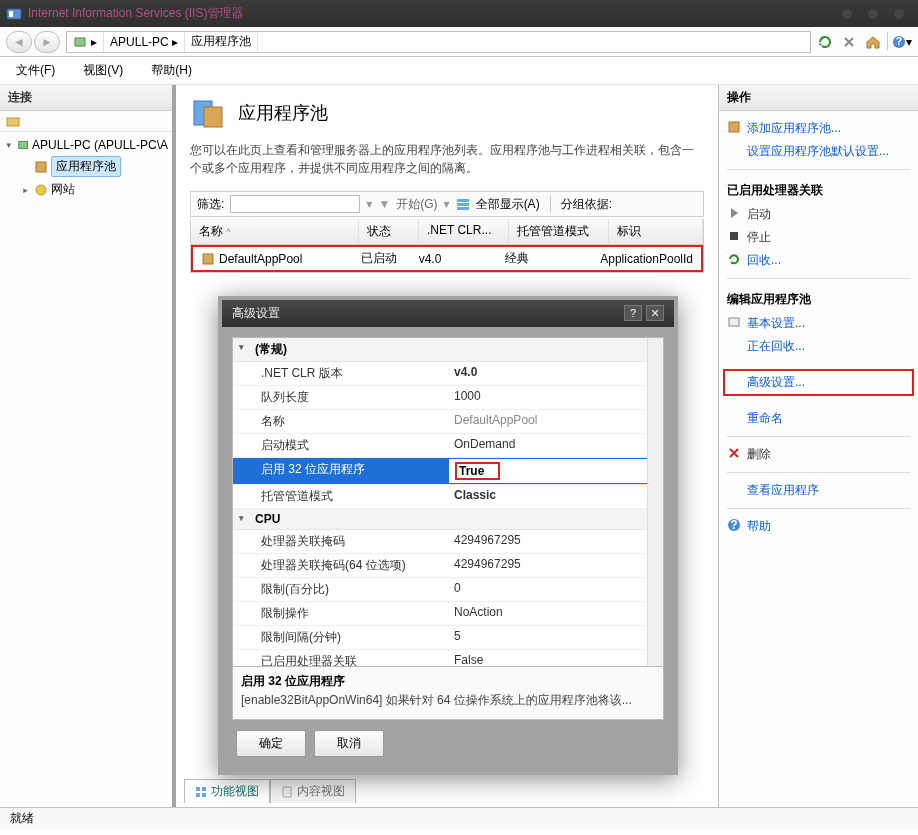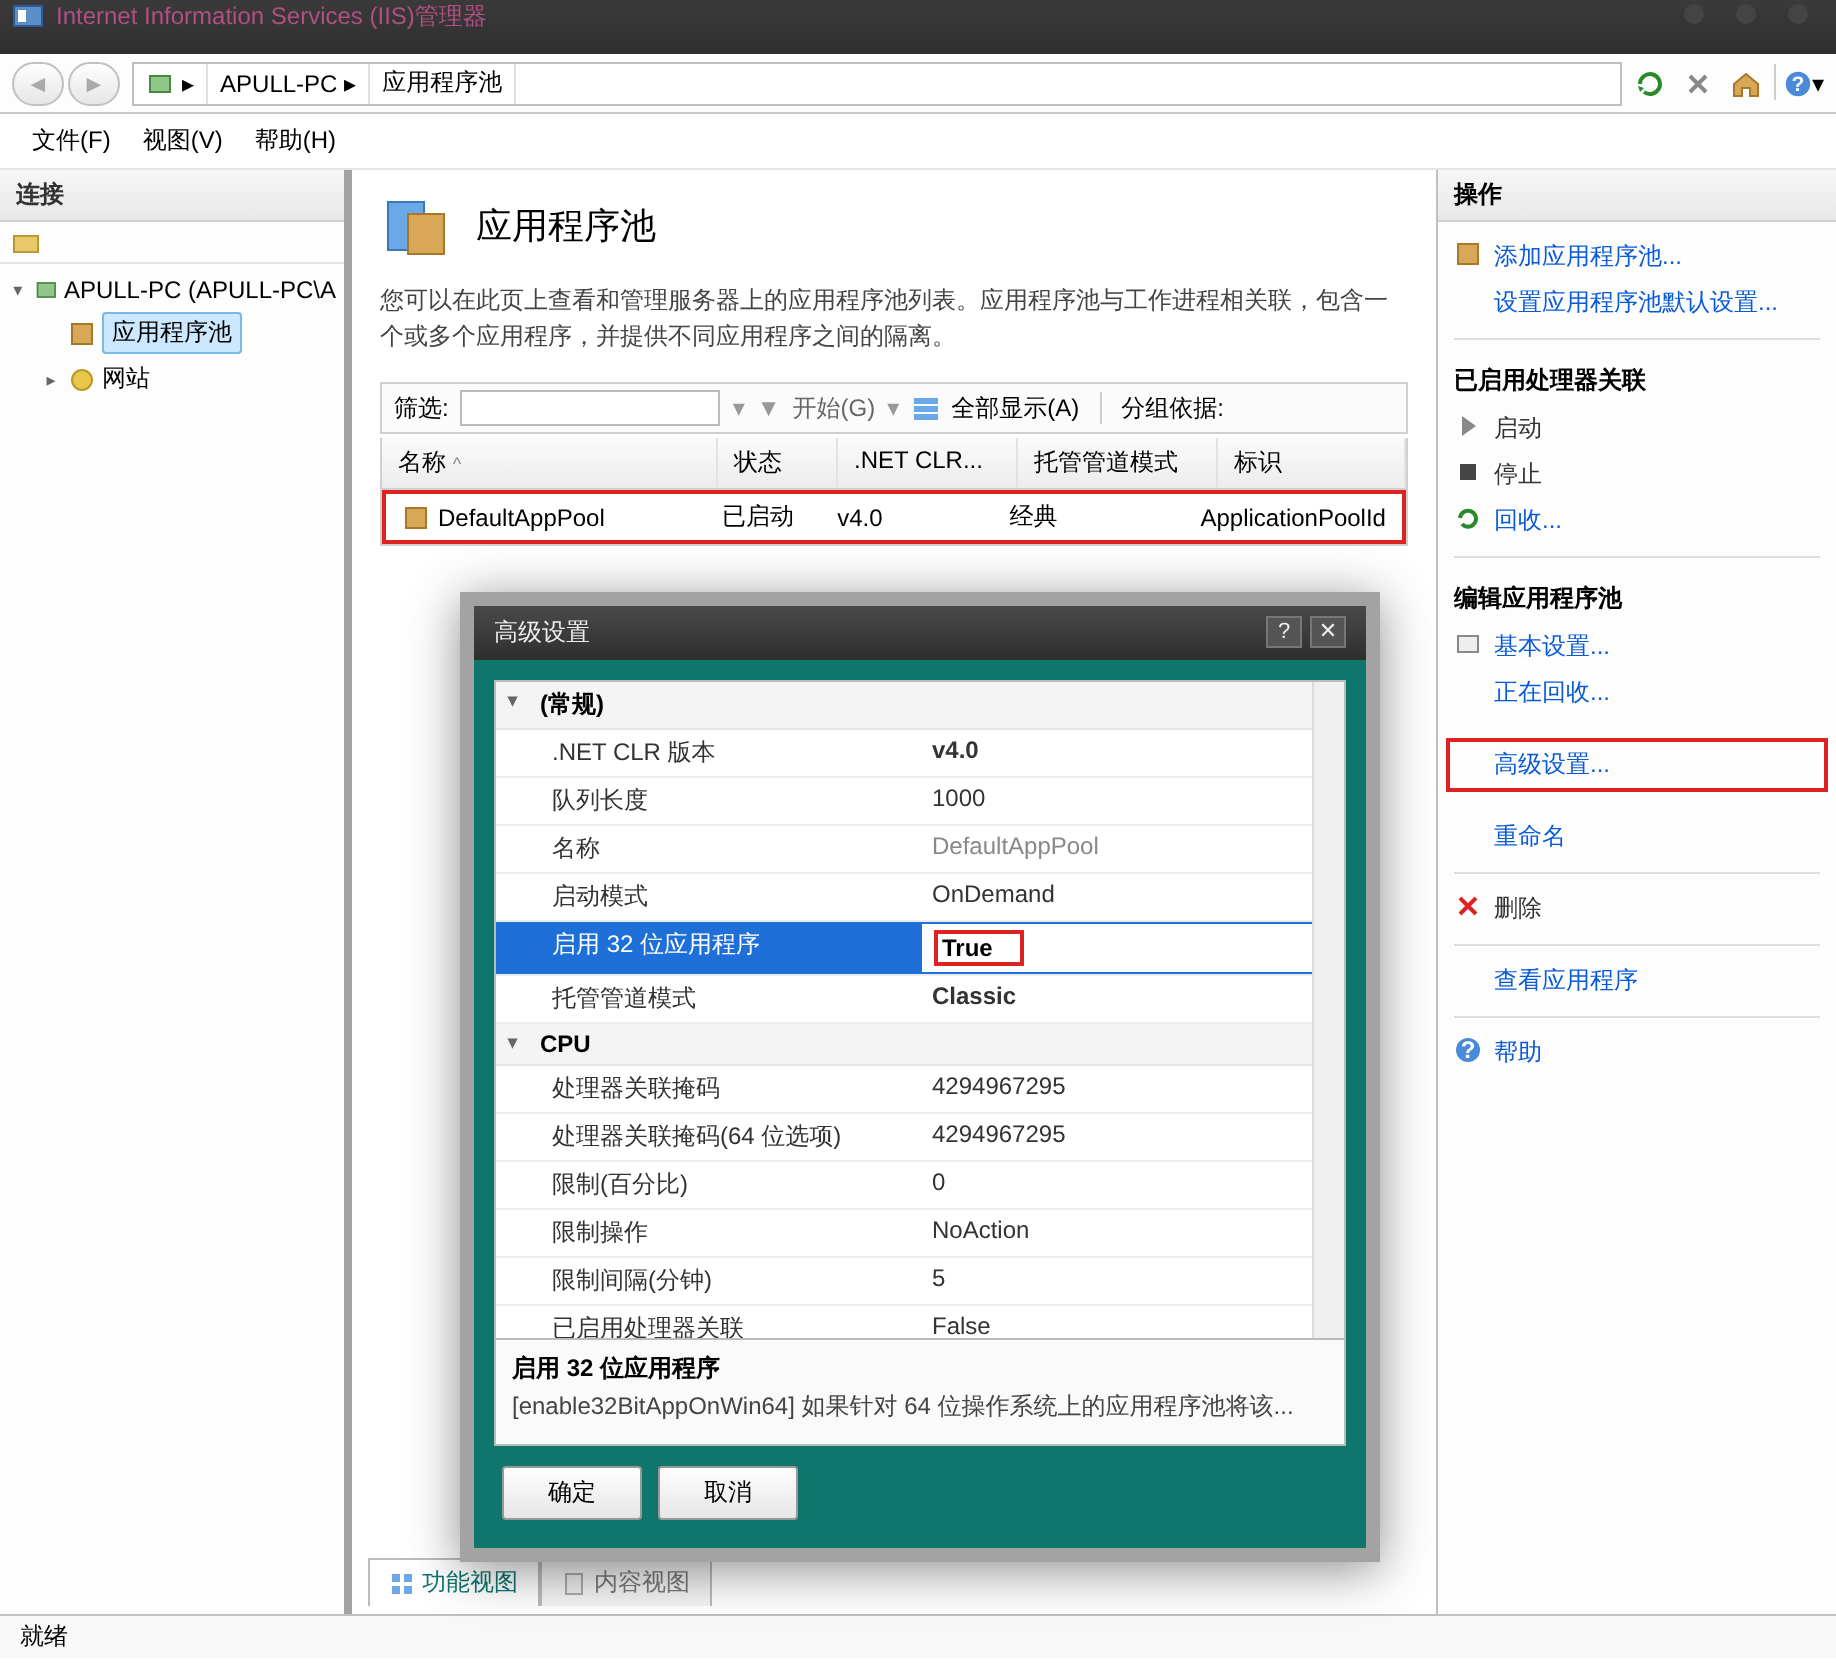--- a/index.html
+++ b/index.html
@@ -1,34 +1,34 @@
 <!DOCTYPE html>
 <html><head>
 <meta charset="utf-8">
 <style>
 * { box-sizing: border-box; margin: 0; padding: 0; font-family: "Microsoft YaHei", "Segoe UI", Tahoma, sans-serif; font-size: 12px; }
 body { background: #fff; width: 918px; height: 835px; overflow: hidden; }
 
 
-.titlebar { height: 27px; background: linear-gradient(#3a3a3a,#2f2f2f); display: flex; align-items: flex-start; padding: 0 6px; color: #b05080; }
+.titlebar { height: 27px; background: linear-gradient(#3a3a3a,#2f2f2f); display: flex; align-items: center; padding: 0 6px; color: #b05080; }
 .titlebar .icon { width: 16px; height: 16px; margin-right: 6px; }
 .titlebar .spacer { flex: 1; }
 .winbtn { width: 18px; height: 14px; margin: 0 4px; }
 
 
 .navbar { height: 30px; border-bottom: 1px solid #c8c8c8; display: flex; align-items: center; padding: 2px 6px; background: #fdfdfd; }
 .navbtn { width: 26px; height: 22px; border: 1px solid #c0c0c0; border-radius: 12px; background: linear-gradient(#fefefe,#e6e6e6); margin-right: 2px; display:flex;align-items:center;justify-content:center;color:#aaa; }
 .breadcrumb { flex: 1; height: 22px; border: 1px solid #bfbfbf; margin: 0 4px; display: flex; align-items: center; background:#fff; }
 .breadcrumb .seg { padding: 0 6px; border-right: 1px solid #e0e0e0; height: 100%; display: flex; align-items: center; }
 .breadcrumb .seg svg{margin-right:4px}
 .rtools { display: flex; gap: 4px; }
 .rtool { width: 20px; height: 20px; display:flex;align-items:center;justify-content:center; }
 
 
-.menubar { height: 28px; display: flex; align-items: center; padding: 0 10px; gap: 4px; border-bottom: 1px solid #e4e4e4; }
+.menubar { height: 28px; display: flex; align-items: center; padding: 0 10px; gap: 16px; border-bottom: 1px solid #e4e4e4; }
 .menubar span { padding: 4px 6px; }
 
 
 .main { display: flex; height: 722px; }
 .sidebar { width: 176px; border-right: 4px solid #a3a3a3; background: #fdfdfd; }
 .sidebar .hdr { background: linear-gradient(#f6f6f6,#e8e8e8); padding: 4px 8px; font-weight: bold; color:#333; border-bottom:1px solid #d0d0d0; }
 .tree { padding: 4px; }
 .tree .row { display: flex; align-items: center; padding: 2px 0; gap: 3px; white-space: nowrap; }
 .tree .expander { width: 11px; text-align: center; color: #666; font-size: 9px; }
 .tree .sel { background: #cce8ff; border: 1px solid #7ab8e8; padding: 1px 4px; border-radius: 2px; }
@@ -59,21 +59,21 @@
 .actions .hdr { background: linear-gradient(#f6f6f6,#e8e8e8); padding: 4px 8px; font-weight: bold; border-bottom:1px solid #d0d0d0; }
 .actions .body { padding: 6px 8px; }
 .actions .sect { font-weight: bold; padding: 6px 0 4px; }
 .actions .link { color: #0a5bd8; padding: 3px 2px 3px 20px; position:relative; cursor:pointer; }
 .actions .link.black { color:#333; }
 .actions .link .ic { position:absolute; left:0; top:3px; width:14px; height:14px; }
 .actions .hl { border:2px solid #d22; margin:11px -4px; padding:3px 6px 3px 22px; }
 .actions hr { border: none; border-top: 1px solid #ddd; margin: 6px 0; }
 
 
-.dialog { position: absolute; left: 230px; top: 296px; width: 460px; background: #0f766e; border: 7px solid #a3a3a3; box-shadow: 0 4px 24px rgba(0,0,0,.45); z-index: 10; }
+.dialog { position: absolute; left: 218px; top: 296px; width: 460px; background: #a3a3a3; border: 4px solid #a3a3a3; box-shadow: 0 4px 24px rgba(0,0,0,.45); z-index: 10; }
 .dialog .dtitle { background: linear-gradient(#4a4a4a,#2e2e2e); color: #eee; padding: 5px 10px; display:flex; }
 .dialog .dtitle .spacer{flex:1}
 .dialog .dtitle .qm{background:#555;border:1px solid #777;width:18px;height:16px;text-align:center;line-height:14px;font-size:11px;margin-right:4px}
 .dialog .dtitle .cl{background:#555;border:1px solid #777;width:18px;height:16px;text-align:center;line-height:14px;font-size:11px;}
 .dbody { padding: 10px; }
 .propgrid { border: 1px solid #bbb; height: 330px; overflow: hidden; position:relative; background:#fff;}
 .propgrid .scrollbar{position:absolute;right:0;top:0;bottom:0;width:16px;background:#f0f0f0;border-left:1px solid #ddd}
 .pg-row { display: flex; border-bottom: 1px solid #eee; }
 .pg-cat { background: #f4f4f4; font-weight: bold; padding: 3px 8px 3px 22px; position:relative; border-bottom:1px solid #e4e4e4;}
 .pg-cat .caret{position:absolute;left:6px;top:4px;color:#666;font-size:9px}

